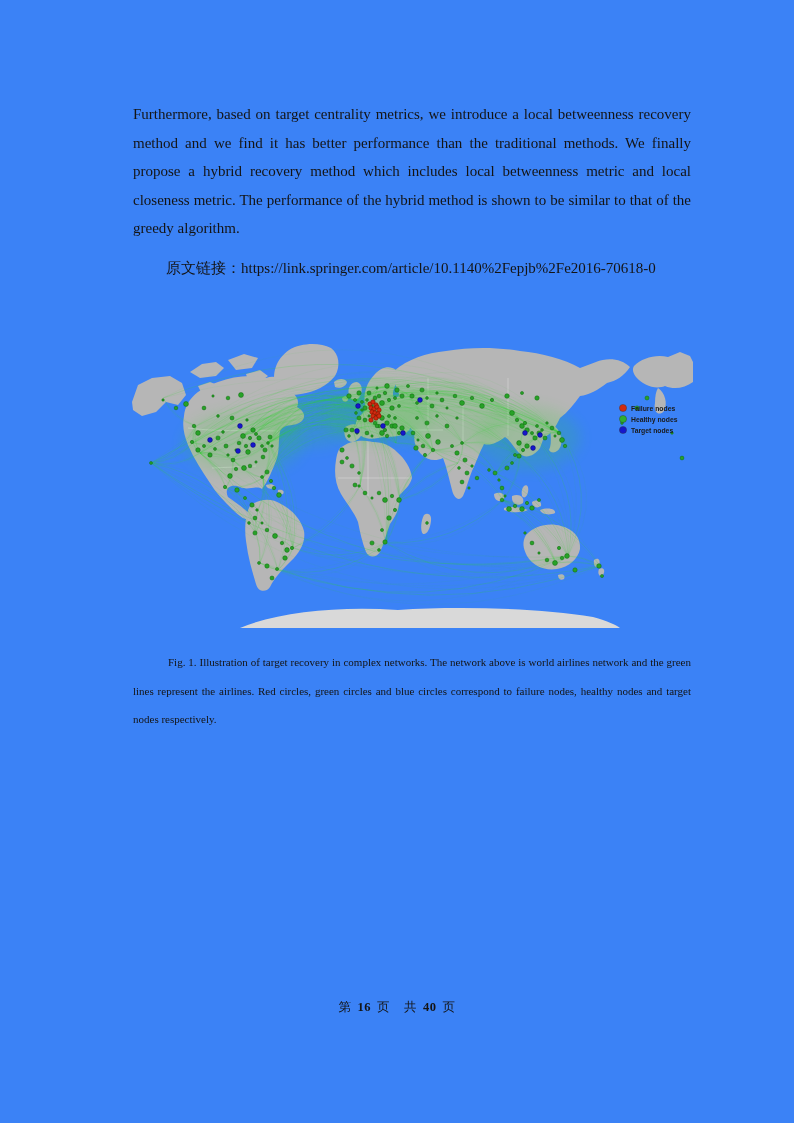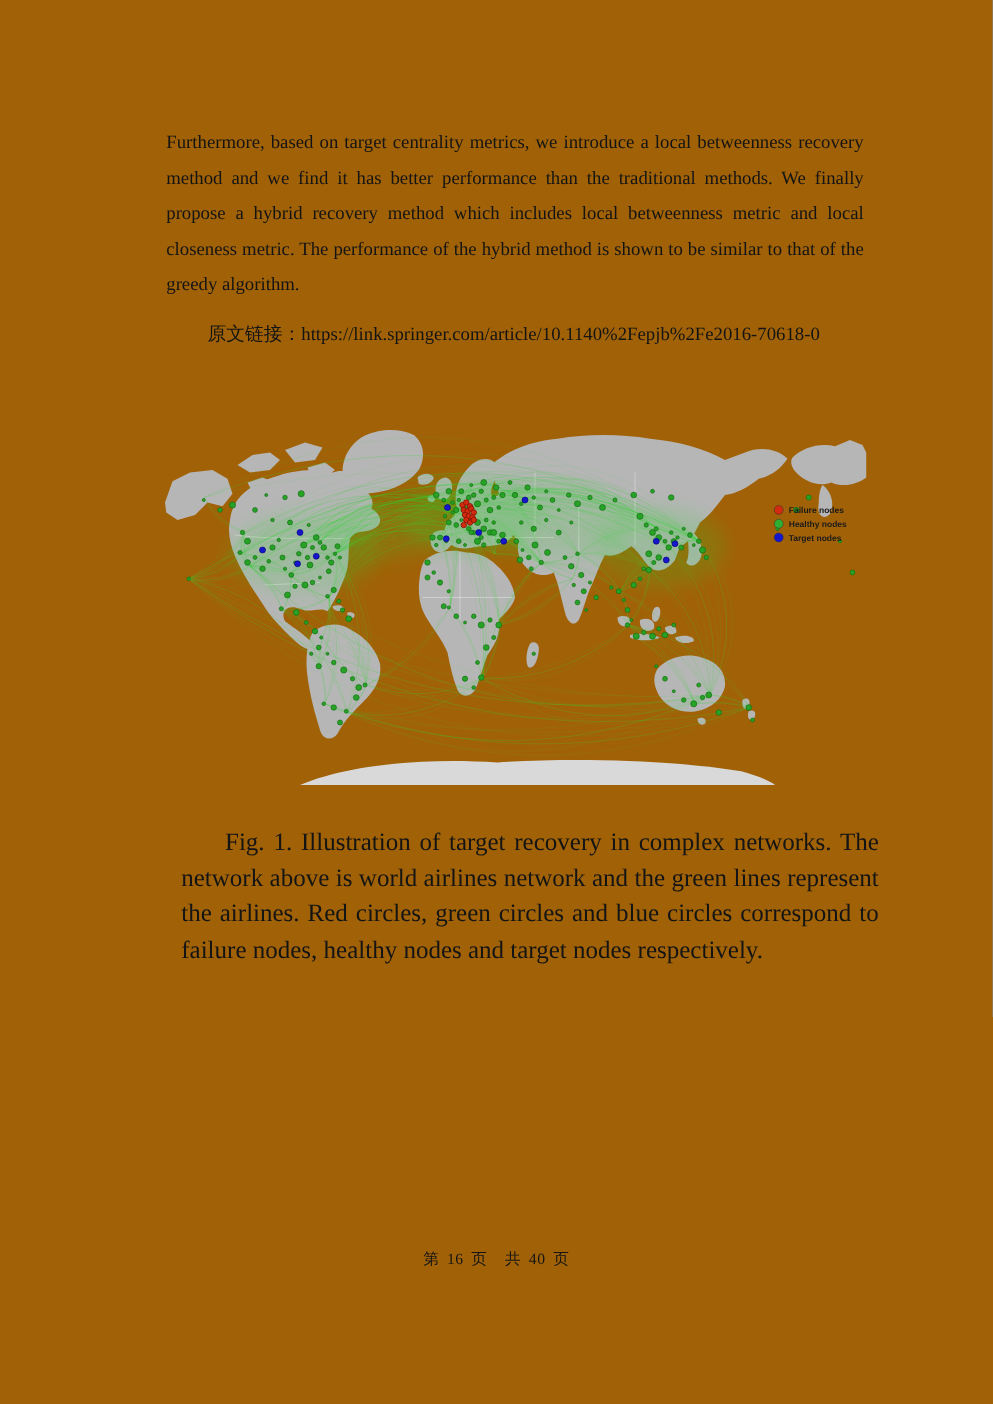--- a/index.html
+++ b/index.html
@@ -1,30 +1,30 @@
 <!DOCTYPE html>
 <html><head>
 <meta charset="utf-8">
 <style>
   html,body{margin:0;padding:0;background:#888;}
-  .page{position:relative;width:794px;height:1123px;margin:0 auto;background:#a16207;
+  .page{position:relative;width:794px;height:1123px;margin:0 auto;background:#3b82f6;
         font-family:"Liberation Serif","DejaVu Serif",serif;color:#141414;overflow:hidden;}
   .body-text{position:absolute;left:133px;top:100px;width:558px;
              font-size:15px;line-height:28.6px;text-align:justify;margin:0;}
   .link-line{position:absolute;left:133px;top:254px;width:600px;
              font-size:15px;line-height:28.6px;text-indent:33px;margin:0;white-space:nowrap;}
   .link-line .url{color:#141414;text-decoration:none;}
   .map-wrap{position:absolute;left:128px;top:338px;width:570px;height:290px;}
   .map-wrap svg{display:block;width:570px;height:290px;}
   .caption{position:absolute;left:133px;top:648px;width:558px;
-           font-size:20px;line-height:28.6px;text-align:justify;text-indent:35px;margin:12px;}
+           font-size:11px;line-height:28.6px;text-align:justify;text-indent:35px;margin:0;}
   .footer{position:absolute;left:0;top:999px;width:794px;text-align:center;
           font-size:12.5px;letter-spacing:0.5px;}
   .footer span{margin:0 3px;}
-  .footer .num{font-weight:normal;}
+  .footer .num{font-weight:bold;}
   .footer .conj{margin-left:11px;}
 </style>
 </head>
 <body>
 
 <div class="page">
 
   <p class="body-text">Furthermore, based on target centrality metrics, we introduce a local betweenness recovery method and we find it has better performance than the traditional methods. We finally propose a hybrid recovery method which includes local betweenness metric and local closeness metric. The performance of the hybrid method is shown to be similar to that of the greedy algorithm.</p>
 
   <p class="link-line"><span>原文链接：</span><span class="url">https://link.springer.com/article/10.1140%2Fepjb%2Fe2016-70618-0</span></p>

